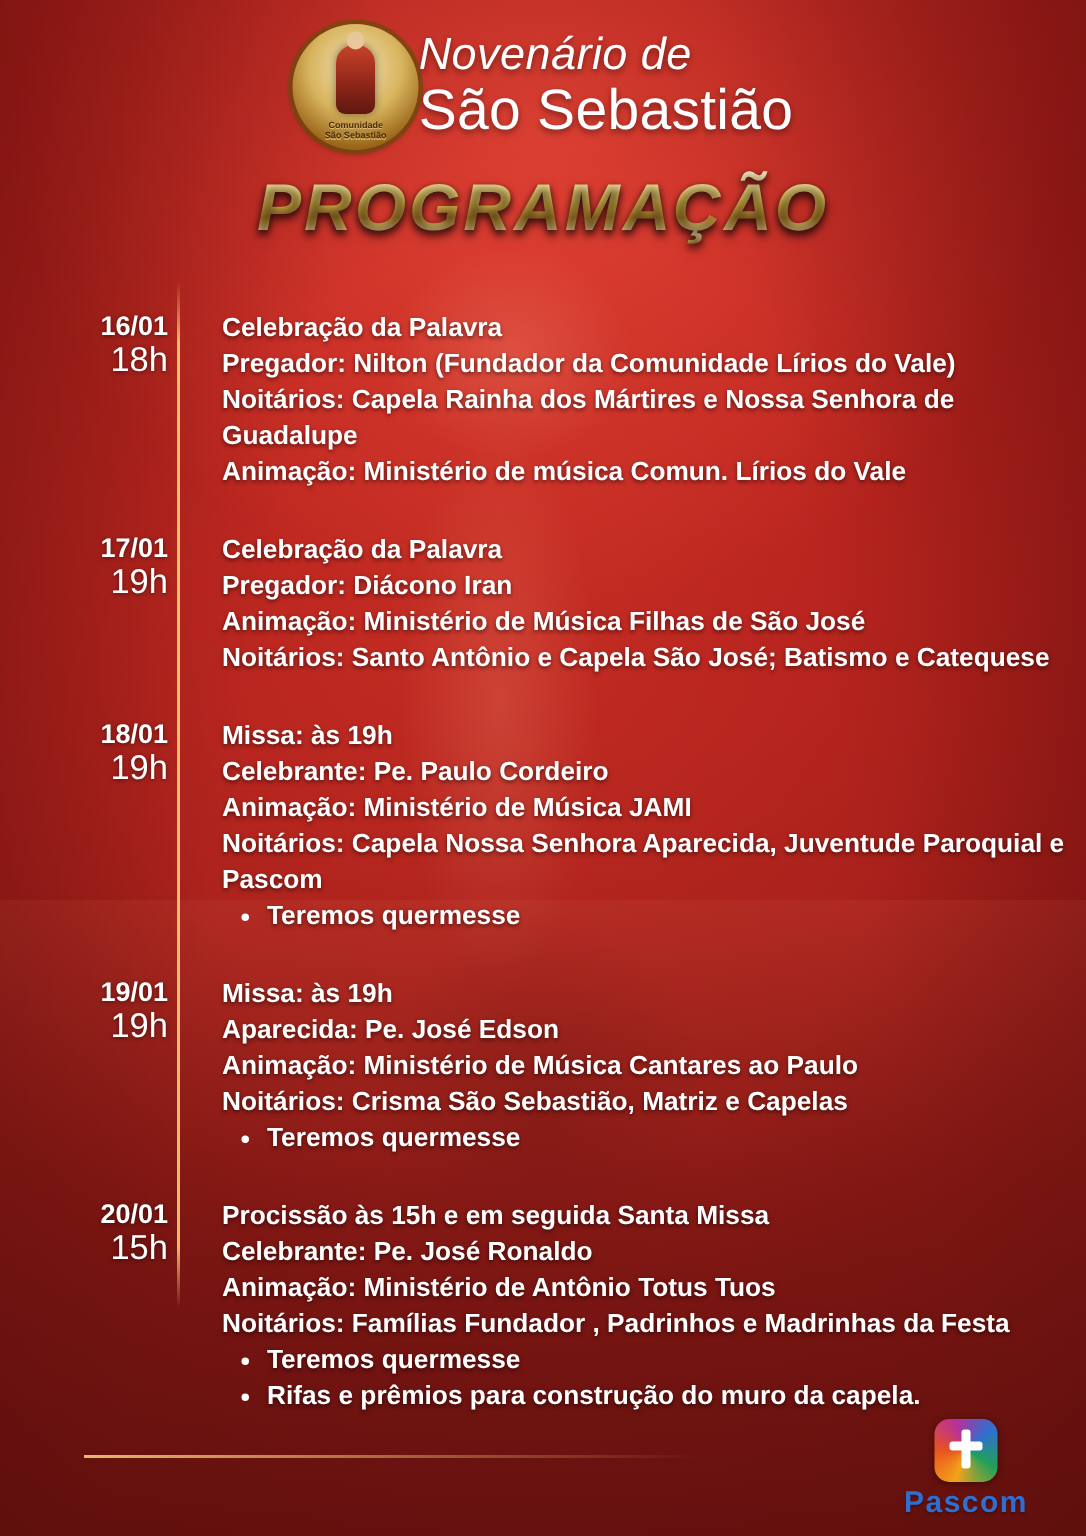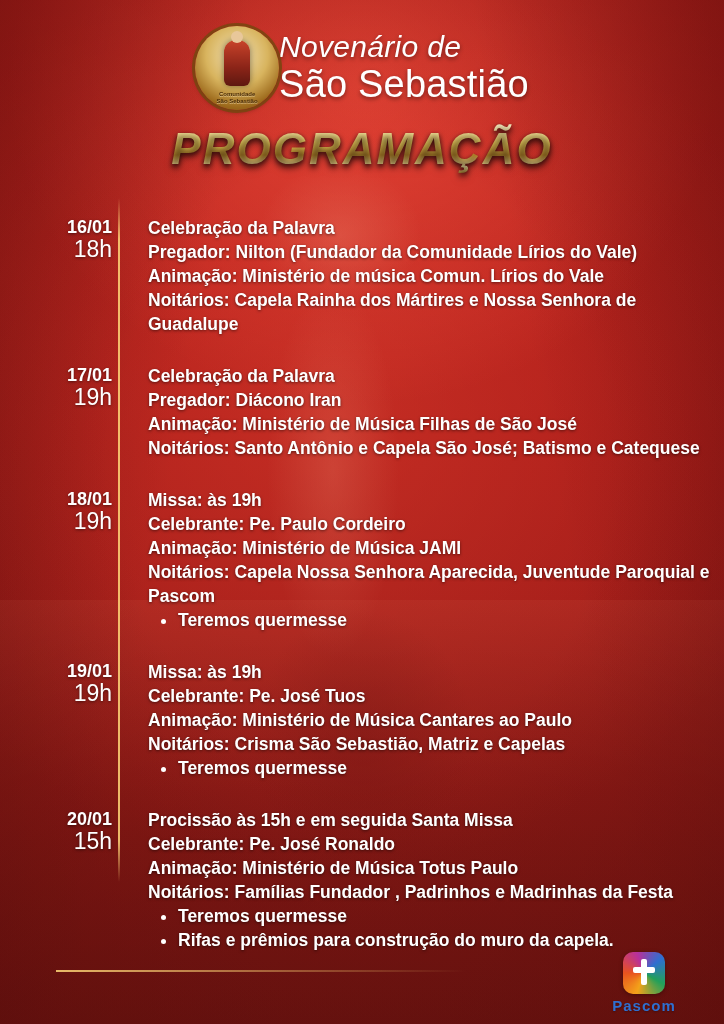--- a/index.html
+++ b/index.html
@@ -45,21 +45,21 @@
   .bg-vignette {
     position: absolute;
     left: 0; top: 0; right: 0; bottom: 0;
     background: radial-gradient(ellipse 85% 75% at 50% 45%, rgba(0,0,0,0) 40%, rgba(80,10,8,0.45) 100%);
     pointer-events: none;
   }
 
   
   .header {
     position: relative;
-    padding-top: 26px;
+    padding-top: 16px;
     display: flex;
     align-items: center;
     justify-content: center;
   }
   .logo {
     position: relative;
     width: 84px;
     height: 84px;
     border-radius: 50%;
     background:
@@ -257,21 +257,21 @@
     left: 50%;
     top: 15px;
     transform: translateX(-50%);
     width: 22px;
     height: 6px;
     background: #ffffff;
     border-radius: 2px;
   }
   .pascom-word {
     margin-top: 3px;
-    font-size: 15px;
+    font-size: 20px;
     font-weight: bold;
     letter-spacing: 1px;
     color: #2f6fd0;
     text-shadow: 0 1px 2px rgba(0,0,0,0.3);
   }
 </style>
 </head>
 <body>
 
 <div class="poster">
@@ -302,22 +302,22 @@
     <div class="timeline"></div>
 
     <div class="entry">
       <div class="when">
         <div class="date">16/01</div>
         <div class="hour">18h</div>
       </div>
       <div class="details">
         <div class="line">Celebração da Palavra</div>
         <div class="line">Pregador: Nilton (Fundador da Comunidade Lírios do Vale)</div>
+        <div class="line">Noitários: Capela Rainha dos Mártires e Nossa Senhora de Guadalupe</div>
         <div class="line">Animação: Ministério de música Comun. Lírios do Vale</div>
-        <div class="line">Noitários: Capela Rainha dos Mártires e Nossa Senhora de Guadalupe</div>
       </div>
     </div>
 
     <div class="entry">
       <div class="when">
         <div class="date">17/01</div>
         <div class="hour">19h</div>
       </div>
       <div class="details">
         <div class="line">Celebração da Palavra</div>
@@ -343,38 +343,38 @@
       </div>
     </div>
 
     <div class="entry">
       <div class="when">
         <div class="date">19/01</div>
         <div class="hour">19h</div>
       </div>
       <div class="details">
         <div class="line">Missa: às 19h</div>
-        <div class="line">Celebrante: Pe. José Tuos</div>
+        <div class="line">Aparecida: Pe. José Edson</div>
         <div class="line">Animação: Ministério de Música Cantares ao Paulo</div>
         <div class="line">Noitários: Crisma São Sebastião, Matriz e Capelas</div>
         <ul>
           <li>Teremos quermesse</li>
         </ul>
       </div>
     </div>
 
     <div class="entry">
       <div class="when">
         <div class="date">20/01</div>
         <div class="hour">15h</div>
       </div>
       <div class="details">
         <div class="line">Procissão às 15h e em seguida Santa Missa</div>
         <div class="line">Celebrante: Pe. José Ronaldo</div>
-        <div class="line">Animação: Ministério de Música Totus Paulo</div>
+        <div class="line">Animação: Ministério de Antônio Totus Tuos</div>
         <div class="line">Noitários: Famílias Fundador , Padrinhos e Madrinhas da Festa</div>
         <ul>
           <li>Teremos quermesse</li>
           <li>Rifas e prêmios para construção do muro da capela.</li>
         </ul>
       </div>
     </div>
   </div>
 
   <div class="footer">

